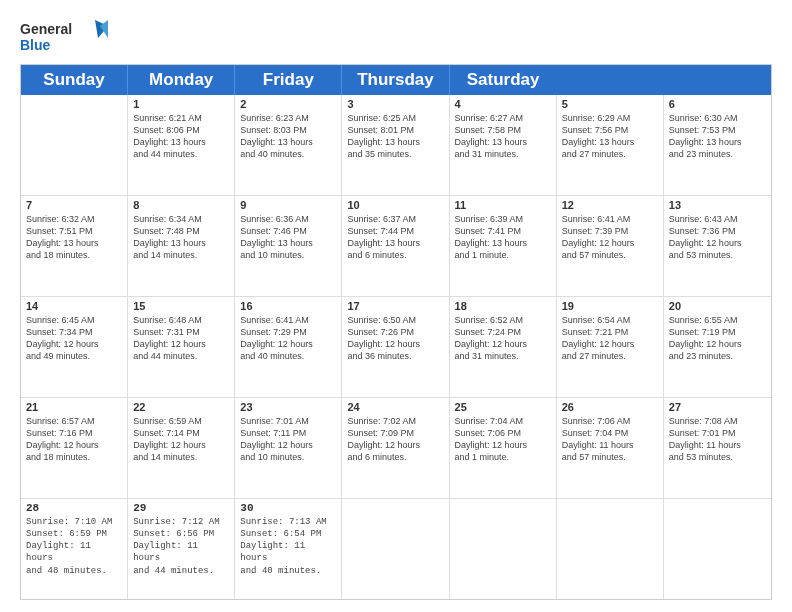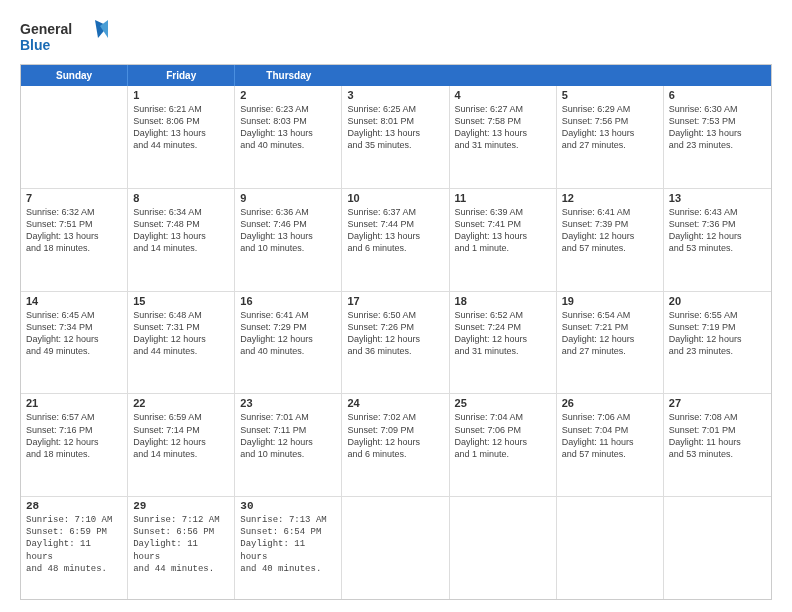--- a/index.html
+++ b/index.html
@@ -48,21 +48,21 @@
       flex-direction: column;
       border: 1px solid #ccc;
     }
     .cal-header {
       display: grid;
       grid-template-columns: repeat(7, 1fr);
       background: #2a6fc9;
     }
     .cal-header-cell {
       color: #fff;
-      font-size: 10px;
+      font-size: 17px;
       font-weight: bold;
       text-align: center;
       padding: 5px 2px;
       border-right: 1px solid #4a8fe0;
     }
     .cal-header-cell:last-child { border-right: none; }
     .cal-body {
       flex: 1;
       display: flex;
       flex-direction: column;
@@ -111,22 +111,24 @@
 </div>
     <div class="title-section">
       <div class="main-title"></div>
       <div class="subtitle"></div>
     </div>
   </div>
 
   <div class="calendar">
     <div class="cal-header">
     <div class="cal-header-cell">Sunday</div>
+        <div class="cal-header-cell">Monday</div>
         <div class="cal-header-cell">Friday</div>
         <div class="cal-header-cell">Thursday</div>
+        <div class="cal-header-cell">Saturday</div>
       </div>
     <div class="cal-body">
     <div class="cal-row">
           <div class="cal-cell empty"></div>
           <div class="cal-cell">
             <div class="day-number">1</div>
             <div class="cell-line">Sunrise: 6:21 AM</div>
             <div class="cell-line">Sunset: 8:06 PM</div>
             <div class="cell-line">Daylight: 13 hours</div>
             <div class="cell-line">and 44 minutes.</div>

